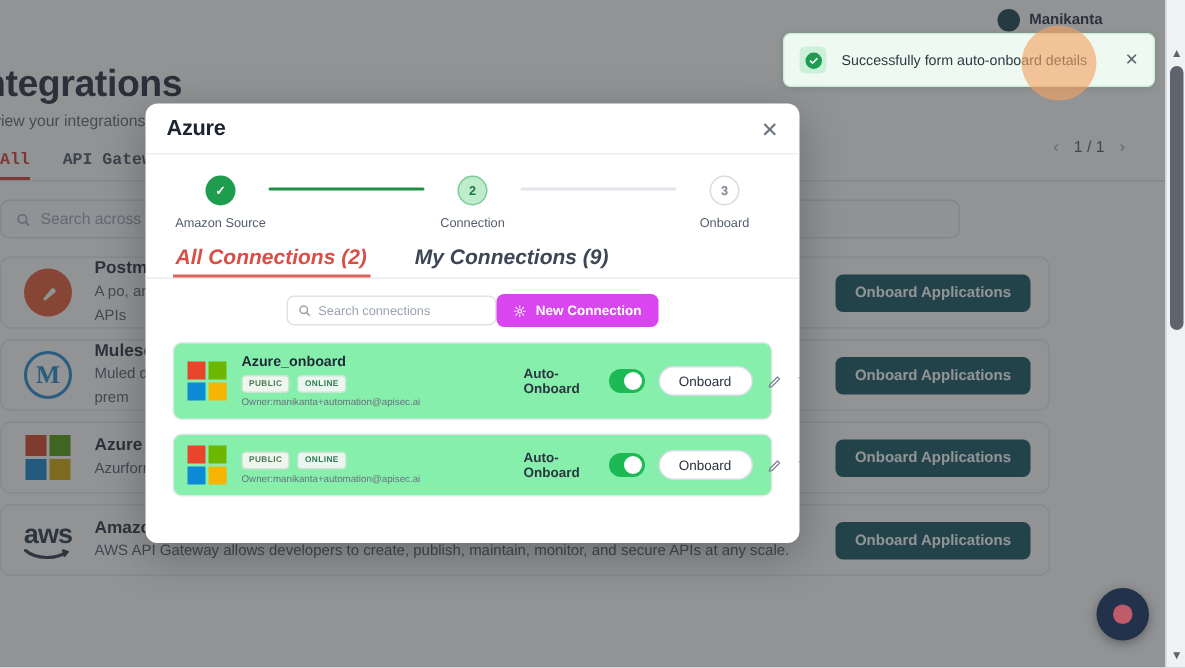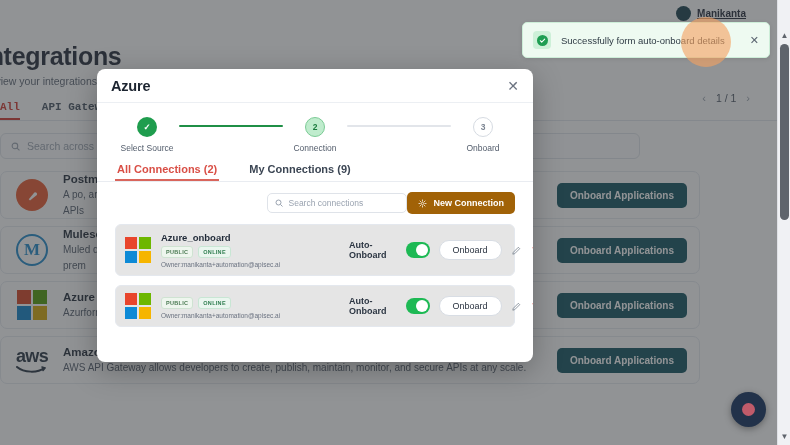--- a/index.html
+++ b/index.html
@@ -104,23 +104,23 @@
   .toast-msg { flex: 1 1 auto; font-size: 9.5px; color: #2e3a44; }
   .toast-x { font-size: 11px; color: #5a6470; cursor: pointer; line-height: 1; }
 
   .cursor-halo {
     position: absolute; left: 681px; top: 17px; width: 50px; height: 50px;
     border-radius: 50%; background: rgba(244,162,97,.62);
   }
 
   
   .top-hidden {
-    position: absolute; top: 6px; right: 44px;
+    position: absolute; top: 6px; right: 55px;
     display: flex; align-items: center; gap: 6px;
-    font-size: 10px; color: #1d2433; font-weight: 600; text-decoration: underline;
+    font-size: 10px; color: #1d2433; font-weight: 600;
   }
   .top-hidden .av { width: 15px; height: 15px; border-radius: 50%; background: #123a47; }
 
   
   .modal {
     position: absolute; left: 97px; top: 69px; width: 436px; height: 293px;
     background: #fff; border-radius: 8px; box-shadow: 0 8px 30px rgba(0,0,0,.28);
     display: flex; flex-direction: column; overflow: hidden;
   }
   .modal-head {
@@ -143,39 +143,39 @@
   .step-circ.todo { background: #fff; color: #7b8491; border: 1px solid #d6dbe2; }
   .step-lbl { font-size: 8.5px; color: #525c6b; margin-top: 6px; white-space: nowrap; }
   .step-line { flex: 1 1 auto; height: 2px; margin: 0 0 18px 0; border-radius: 2px; }
   .step-line.on { background: #1f8f46; }
   .step-line.off { background: #e2e5ea; }
 
   .ctabs {
     display: flex; gap: 28px; padding: 2px 18px 0 18px;
     border-bottom: 1px solid #e9ecf1; margin-top: 2px;
   }
-  .ctab { font-size: 11px; font-weight: 700; color: #3c4654; padding: 6px 2px 6px 2px; cursor: pointer; }
+  .ctab { font-size: 14px; font-weight: 700; color: #3c4654; padding: 6px 2px 6px 2px; cursor: pointer; font-style: italic; }
   .ctab.active { color: #d94f46; box-shadow: inset 0 -2px 0 0 #d9655c; }
 
   .mbody { padding: 10px 18px 0 18px; flex: 1 1 auto; }
-  .mrow1 { display: flex; align-items: center; justify-content: flex-end; }
+  .mrow1 { display: flex; align-items: center; justify-content: center; }
   .conn-search {
     width: 140px; height: 20px; border: 1px solid #dfe3e9; border-radius: 5px;
     display: flex; align-items: center; gap: 5px; padding: 0 7px;
     font-size: 8.5px; color: #9aa3b0; background: #fff;
   }
   .newconn-btn {
-    background: #a16207; color: #fff; border: none; border-radius: 5px;
+    background: #d946ef; color: #fff; border: none; border-radius: 5px;
     font-size: 9px; font-weight: 600; padding: 6px 11px; display: flex; align-items: center; gap: 6px;
     font-family: inherit; cursor: pointer;
   }
 
   .conn-list { margin-top: 10px; display: flex; flex-direction: column; gap: 9px; }
   .conn-card {
-    border: 1px solid #e4e8ee; border-radius: 6px; background: #e5e5e5;
+    border: 1px solid #e4e8ee; border-radius: 6px; background: #86efac;
     padding: 7px 9px 7px 9px; display: flex; align-items: center; gap: 10px;
   }
   .conn-logo { width: 26px; height: 26px; flex: 0 0 26px; }
   .ms-grid.sm { width: 26px; height: 26px; gap: 1.5px; }
   .conn-info { flex: 0 0 150px; min-width: 0; }
   .conn-name { font-size: 9.5px; font-weight: 700; color: #1f2937; }
   .conn-badges { display: flex; gap: 5px; margin-top: 3px; }
   .badge {
     font-size: 5.5px; font-weight: 700; letter-spacing: .3px;
     padding: 2px 4px; border-radius: 3px;
@@ -317,21 +317,21 @@
   <div class="modal">
     <div class="modal-head">
       <div class="modal-title">Azure</div>
       <div class="modal-x">✕</div>
     </div>
 
     <div class="stepper">
       <div class="steps">
         <div class="step">
           <div class="step-circ done">✓</div>
-          <div class="step-lbl">Select Source</div>
+          <div class="step-lbl">Amazon Source</div>
         </div>
         <div class="step-line on"></div>
         <div class="step">
           <div class="step-circ current">2</div>
           <div class="step-lbl">Connection</div>
         </div>
         <div class="step-line off"></div>
         <div class="step">
           <div class="step-circ todo">3</div>
           <div class="step-lbl">Onboard</div>

